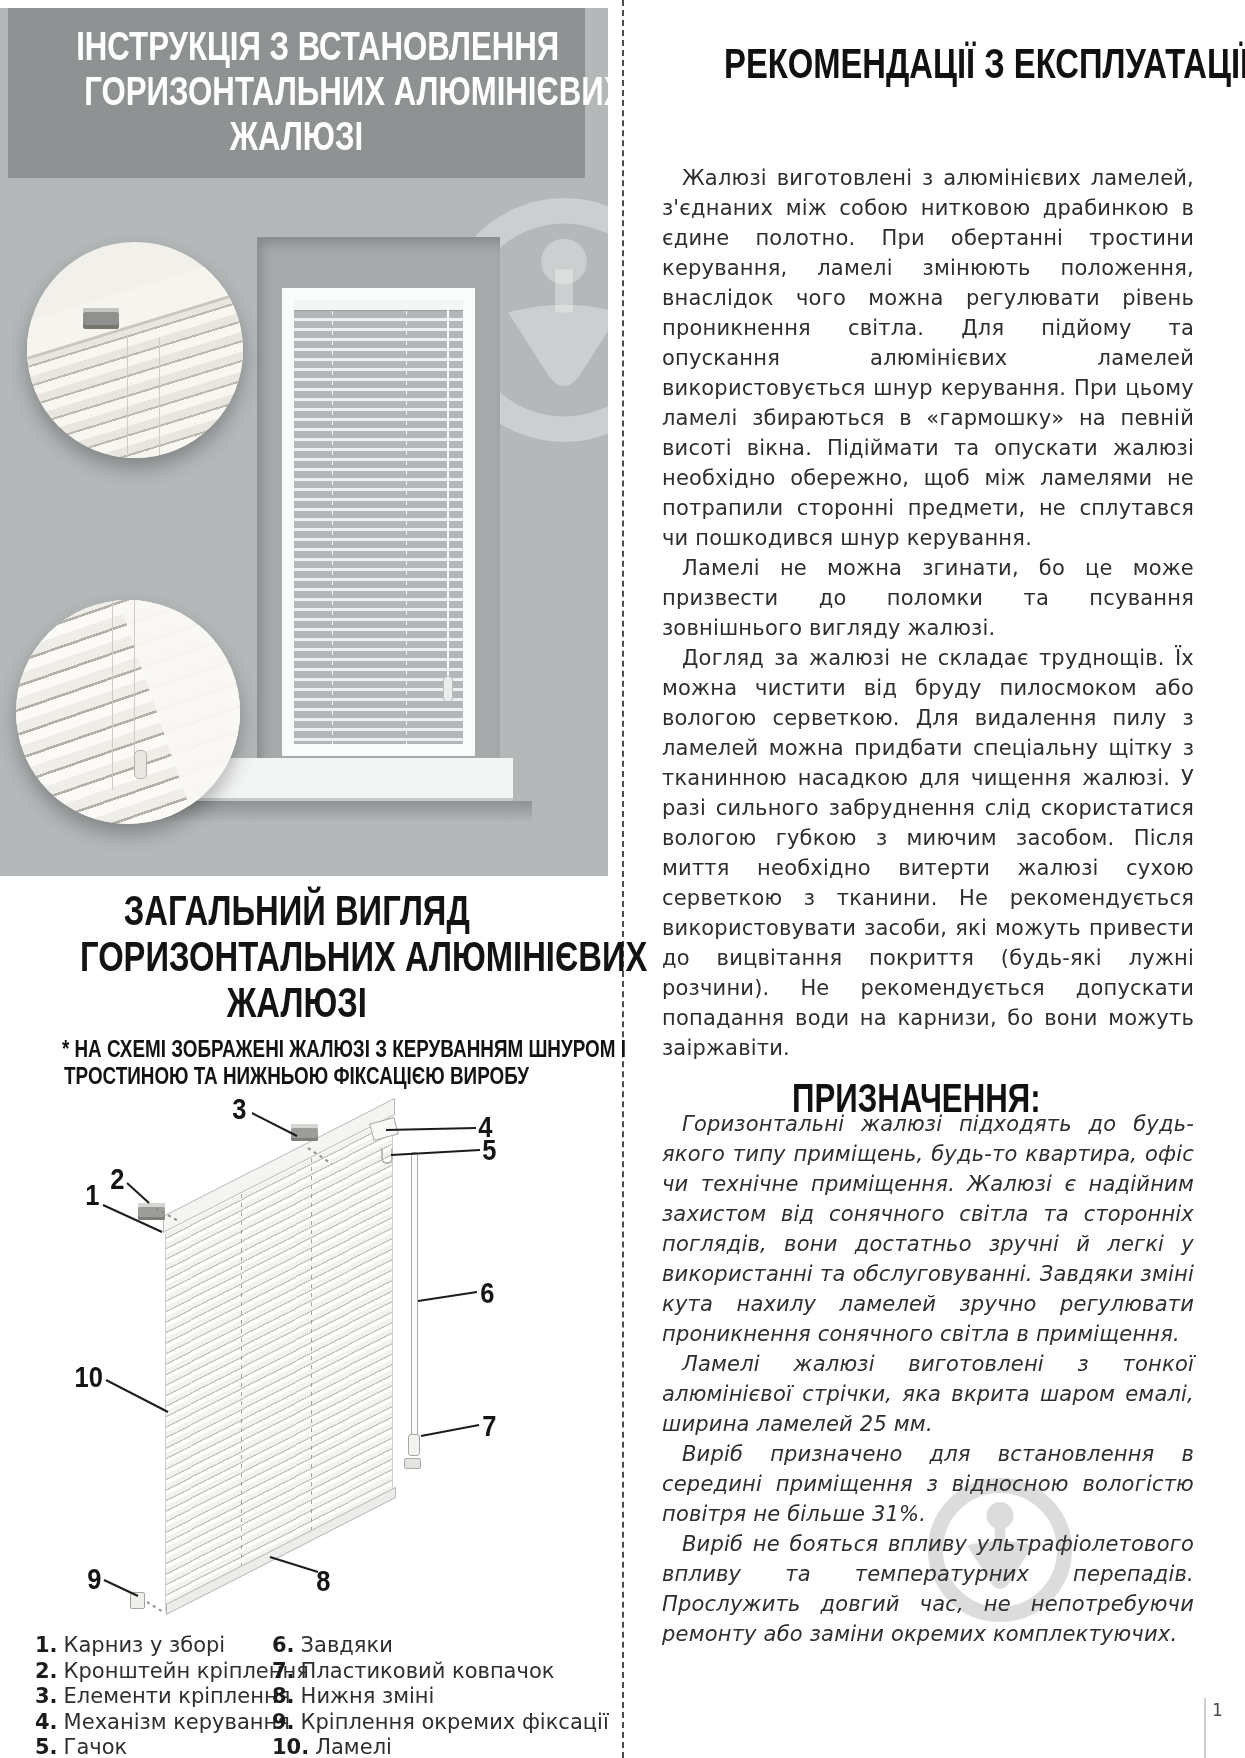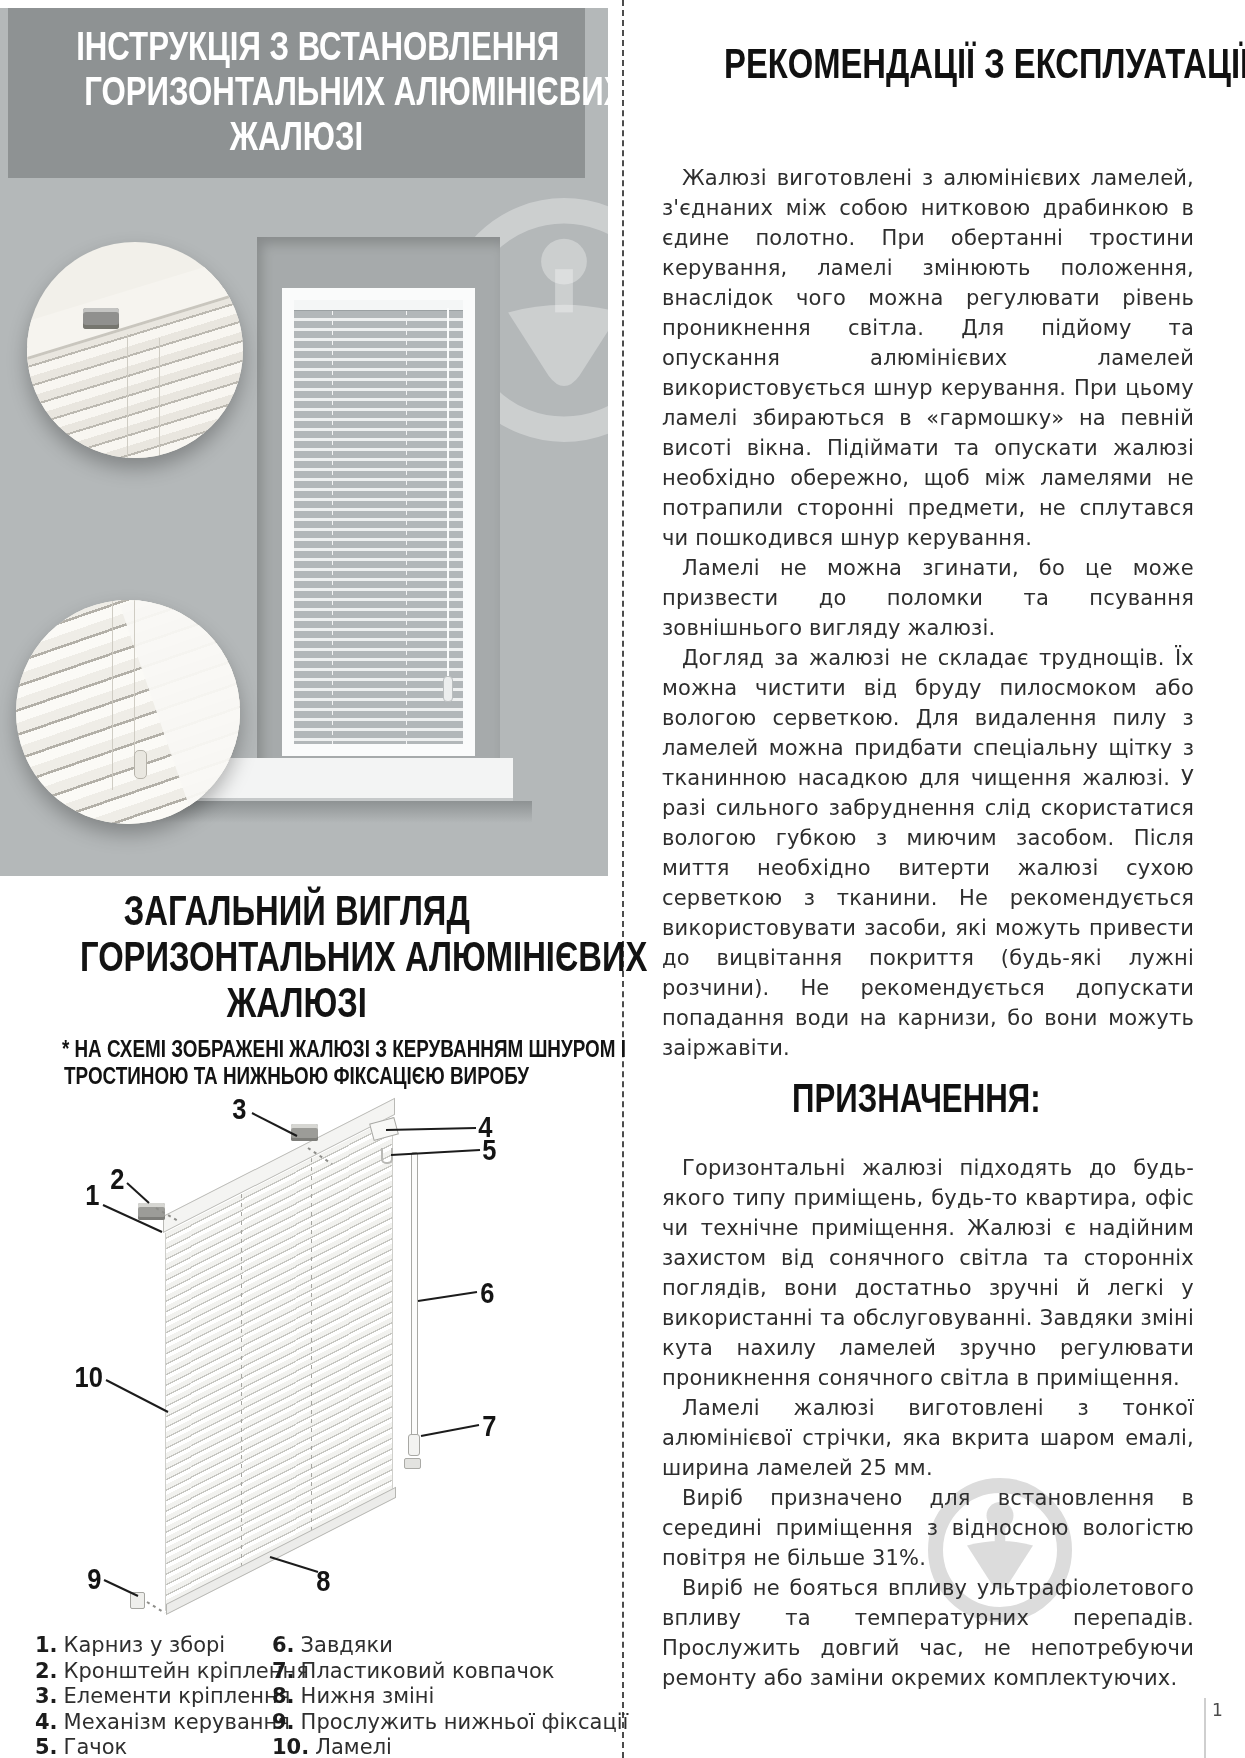--- a/index.html
+++ b/index.html
@@ -91,21 +91,21 @@
   .legend-item b{margin-right:6px;color:#1c1c1c;}
   
   .care-title{position:absolute;left:650px;top:40px;width:532px;text-align:center;color:#111;}
   .care-title .line{font-size:42px;line-height:47px;}
   .rc-body{position:absolute;left:650px;width:532px;font-size:21px;line-height:30px;
       color:#2e2e2e;text-align:justify;letter-spacing:0.2px;margin-left:12px;}
   .rc-body p{margin:0;text-indent:20px;}
   .care-body{top:163px;}
   .purpose-title{position:absolute;left:650px;top:1076px;width:532px;text-align:center;color:#111;}
   .purpose-title .line{font-size:40px;line-height:45px;}
-  .purpose-body{top:1153px;}
+  .purpose-body{top:1109px;font-style:italic;}
 </style>
 </head>
 <body>
 
 <div class="page">
 
   <div class="hero">
     <div class="hero-band">
       <div><span class="cond line">ІНСТРУКЦІЯ  З  ВСТАНОВЛЕННЯ</span></div>
       <div><span class="cond line">ГОРИЗОНТАЛЬНИХ АЛЮМІНІЄВИХ</span></div>
@@ -212,21 +212,21 @@
     <div class="legend-item"><b>1.</b><span>Карниз у зборі</span></div>
     <div class="legend-item"><b>2.</b><span>Кронштейн кріплення</span></div>
     <div class="legend-item"><b>3.</b><span>Елементи кріплення</span></div>
     <div class="legend-item"><b>4.</b><span>Механізм керування</span></div>
     <div class="legend-item"><b>5.</b><span>Гачок</span></div>
   </div>
   <div class="legend-col c2">
     <div class="legend-item"><b>6.</b><span>Завдяки</span></div>
     <div class="legend-item"><b>7.</b><span>Пластиковий ковпачок</span></div>
     <div class="legend-item"><b>8.</b><span>Нижня зміні</span></div>
-    <div class="legend-item"><b>9.</b><span>Прослужить нижньої фіксації</span></div>
+    <div class="legend-item"><b>9.</b><span>Кріплення окремих фіксації</span></div>
     <div class="legend-item"><b>10.</b><span>Ламелі</span></div>
   </div>
 
   <div class="wm wm2">
     <svg viewBox="0 0 100 100">
         <circle cx="50" cy="50" r="43" fill="none" stroke="currentColor" stroke-width="10"></circle>
         <circle cx="50" cy="27" r="9" fill="currentColor"></circle>
         <rect x="46.5" y="30" width="7" height="17" fill="currentColor"></rect>
         <path d="M28 47 Q50 41 72 47 L56 72 Q50 80 44 72 Z" fill="currentColor"></path>
       </svg>

